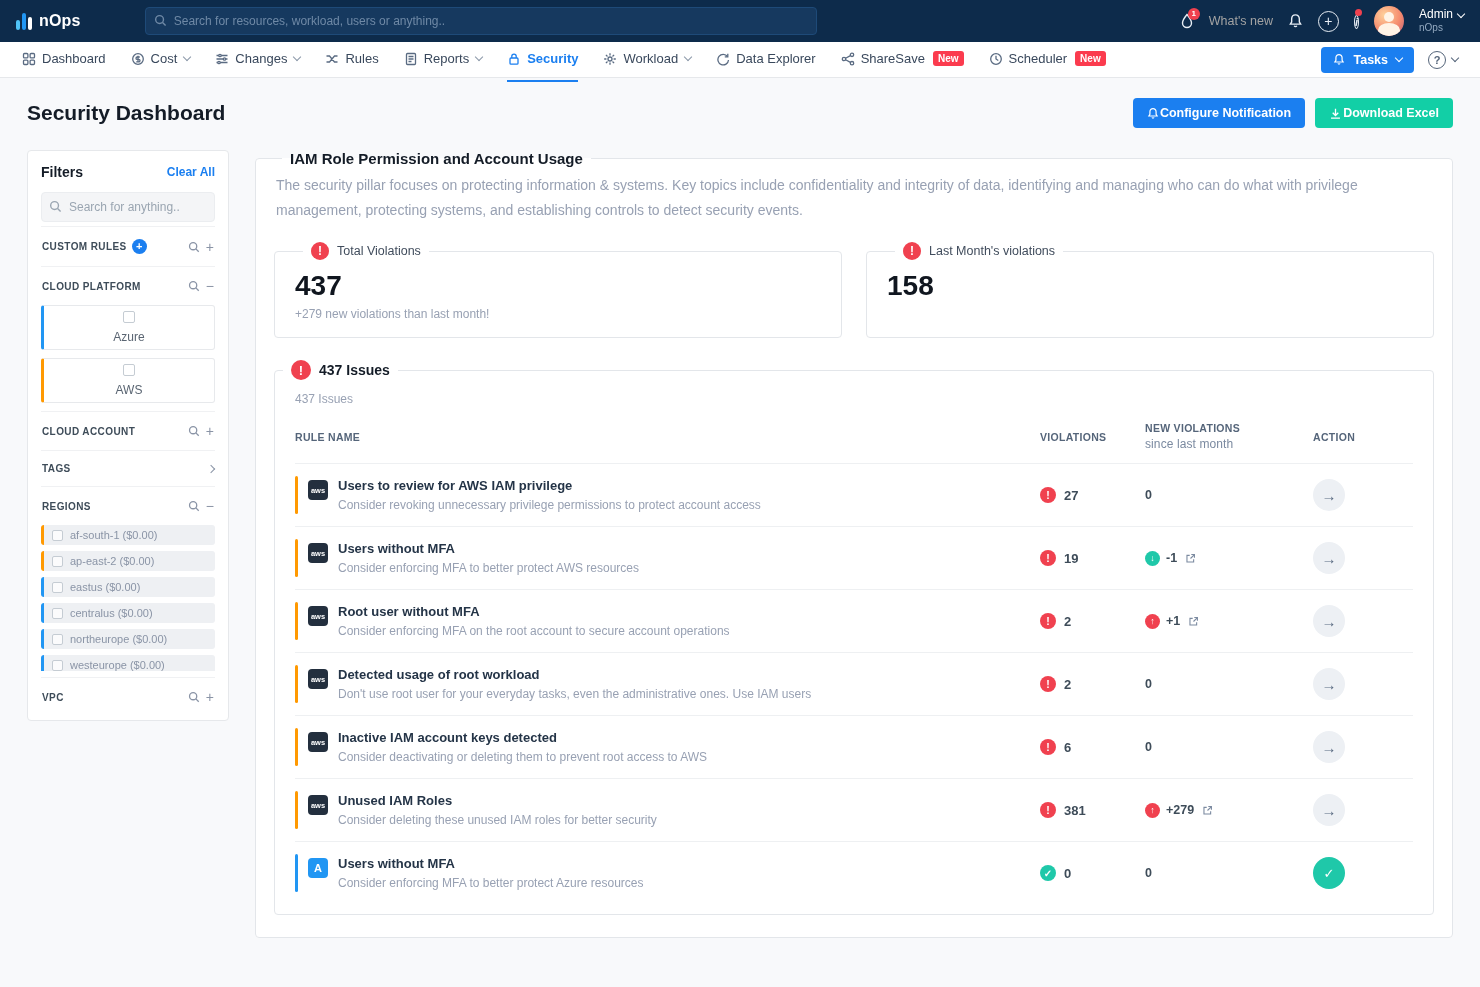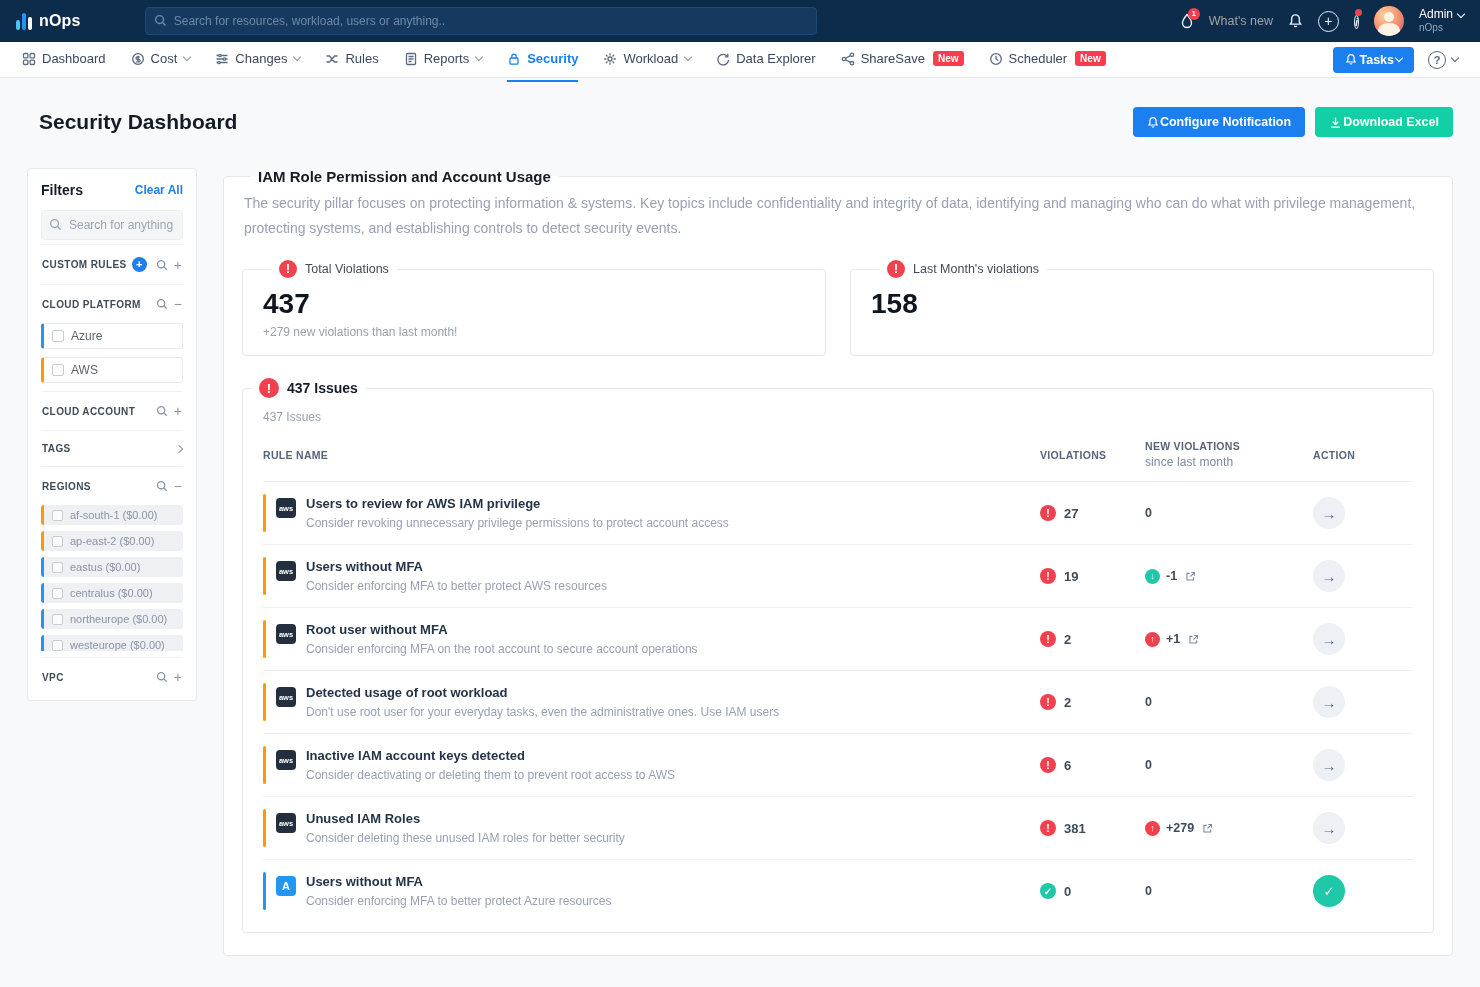--- a/index.html
+++ b/index.html
@@ -35,53 +35,53 @@
 
   
   .navbar { height:36px; background:#fff; border-bottom:1px solid #e6e8eb; display:flex; align-items:center; padding:0 22px; gap:25px; }
   .nav-item { height:45px; display:flex; align-items:center; gap:6px; font-size:13px; color:#39485c; border-bottom:2px solid transparent; cursor:pointer; white-space:nowrap; }
   .nav-item .nicon { color:#5a6b82; }
   .nav-item.active { color:#1b7ff0; border-bottom-color:#1b7ff0; font-weight:bold; }
   .nav-item.active .nicon { color:#1b7ff0; }
   .nav-item .chev { color:#8a97a8; margin-left:1px; }
   .badge-new { background:#fb3b4e; color:#fff; font-size:10px; font-weight:bold; border-radius:3px; padding:2px 5px; margin-left:2px; }
   .nav-right { margin-left:auto; display:flex; align-items:center; gap:14px; }
-  .btn-tasks { background:#1b7ff0; color:#fff; border:none; border-radius:4px; font-size:12.5px; font-weight:bold; padding:6px 12px; display:flex; align-items:center; gap:2px; cursor:pointer; font-family:inherit; }
+  .btn-tasks { background:#1b7ff0; color:#fff; border:none; border-radius:4px; font-size:12.5px; font-weight:bold; padding:6px 12px; display:flex; align-items:center; gap:8px; cursor:pointer; font-family:inherit; }
   .btn-tasks .chev { border-color:#fff; }
   .help { display:flex; align-items:center; gap:6px; color:#55657a; cursor:pointer; }
   .help .q { width:18px; height:18px; border-radius:50%; border:1.5px solid #55657a; font-size:11px; line-height:16px; text-align:center; font-weight:bold; }
 
   
   .page-head { display:flex; align-items:center; padding:20px 27px 16px; }
   .page-title { font-size:21px; font-weight:bold; color:#141c27; }
   .head-actions { margin-left:auto; display:flex; gap:10px; }
   .btn { border:none; border-radius:4px; color:#fff; font-size:12.5px; font-weight:bold; padding:8px 14px; display:flex; align-items:center; gap:1px; cursor:pointer; font-family:inherit; }
   .btn-blue { background:#1b7ff0; }
   .btn-teal { background:#12cfa6; }
 
   
   .content { display:flex; align-items:flex-start; gap:26px; padding:6px 27px 34px; }
 
   
-  .filters { width:170px; flex:none; background:#fff; border:1px solid #e6e8eb; border-radius:4px; padding:13px 13px 4px; }
+  .filters { width:202px; flex:none; background:#fff; border:1px solid #e6e8eb; border-radius:4px; padding:13px 13px 4px; }
   .f-head { display:flex; align-items:center; }
   .f-title { font-size:14px; font-weight:bold; color:#141c27; }
   .f-clear { margin-left:auto; font-size:12px; color:#1b7ff0; font-weight:bold; cursor:pointer; }
   .f-search { position:relative; margin:12px 0 4px; }
   .f-search input { width:100%; height:30px; background:#f4f5f7; border:1px solid #ebedf0; border-radius:4px; font-size:12px; color:#55657a; padding:0 8px 0 27px; outline:none; }
   .f-search input::placeholder { color:#9aa5b1; }
   .f-search .mag { position:absolute; left:8px; top:8px; color:#9aa5b1; }
   .f-group { display:flex; align-items:center; gap:5px; padding:12px 1px; border-top:1px solid #f0f1f3; cursor:pointer; }
   .f-group:first-of-type { border-top:none; }
   .f-label { font-size:10px; font-weight:bold; letter-spacing:.4px; color:#3e4c59; }
   .f-tools { margin-left:auto; display:flex; align-items:center; gap:6px; color:#8a94a6; }
   .f-tools .pm { font-size:14px; line-height:1; color:#8a94a6; }
   .blue-plus { width:15px; height:15px; border-radius:50%; background:#1b7ff0; color:#fff; font-size:11px; line-height:14px; text-align:center; font-weight:bold; }
   .chev-r { width:6px; height:6px; border-right:1.5px solid #8a94a6; border-bottom:1.5px solid #8a94a6; transform:rotate(-45deg); display:inline-block; }
-  .plat { display:flex; align-items:center; gap:7px; border:1px solid #e7e9ec; border-left:3px solid #ccc; border-radius:3px; padding:5px 8px; margin:0 0 8px; font-size:12px; color:#5a6572; cursor:pointer; }
+  .plat { display:flex; align-items:center; gap:7px; border:1px solid #e7e9ec; border-left:3px solid #ccc; border-radius:3px; padding:5px 8px; margin:0 0 8px; font-size:12px; color:#5a6572; cursor:pointer;flex-direction:column; }
   .plat.azure { border-left-color:#2196f3; }
   .plat.aws { border-left-color:#ff9901; }
   .cbox { width:12px; height:12px; border:1px solid #c5ccd3; border-radius:2px; background:#fff; flex:none; }
   .regions-list { max-height:146px; overflow:hidden; margin-bottom:6px; }
   .region { display:flex; align-items:center; gap:7px; background:#eef0f3; border-left:3px solid #ccc; border-radius:3px; padding:4px 8px; margin-bottom:6px; font-size:11px; color:#8a94a6; cursor:pointer; }
   .region.aws { border-left-color:#ff9901; }
   .region.azure { border-left-color:#2196f3; }
   .region .cbox { width:11px; height:11px; background:#fbfbfc; }
 
   
@@ -291,21 +291,21 @@
       <span class="chev"></span>
     </button>
     <span class="help">
       <span class="q">?</span>
       <span class="chev"></span>
     </span>
   </div>
 </nav>
 
 <div class="page-head">
-  <h1 class="page-title" style="margin:12px;">Security Dashboard</h1>
+  <h1 class="page-title" style="margin:0;">Security Dashboard</h1>
   <div class="head-actions">
     <button class="btn btn-blue">
       <svg width="12" height="13" viewBox="0 0 14 15" fill="none" stroke="#fff" stroke-width="1.4">
           <path d="M7 1.8 C4.9 1.8 3.4 3.4 3.4 5.6 V8.4 L2.2 10.4 H11.8 L10.6 8.4 V5.6 C10.6 3.4 9.1 1.8 7 1.8 Z"></path>
           <path d="M5.8 12 a1.3 1.3 0 0 0 2.4 0"></path>
         </svg>
       <span>Configure Notification</span>
     </button>
     <button class="btn btn-teal">
       <svg width="13" height="13" viewBox="0 0 14 14" fill="none" stroke="#fff" stroke-width="1.4">

